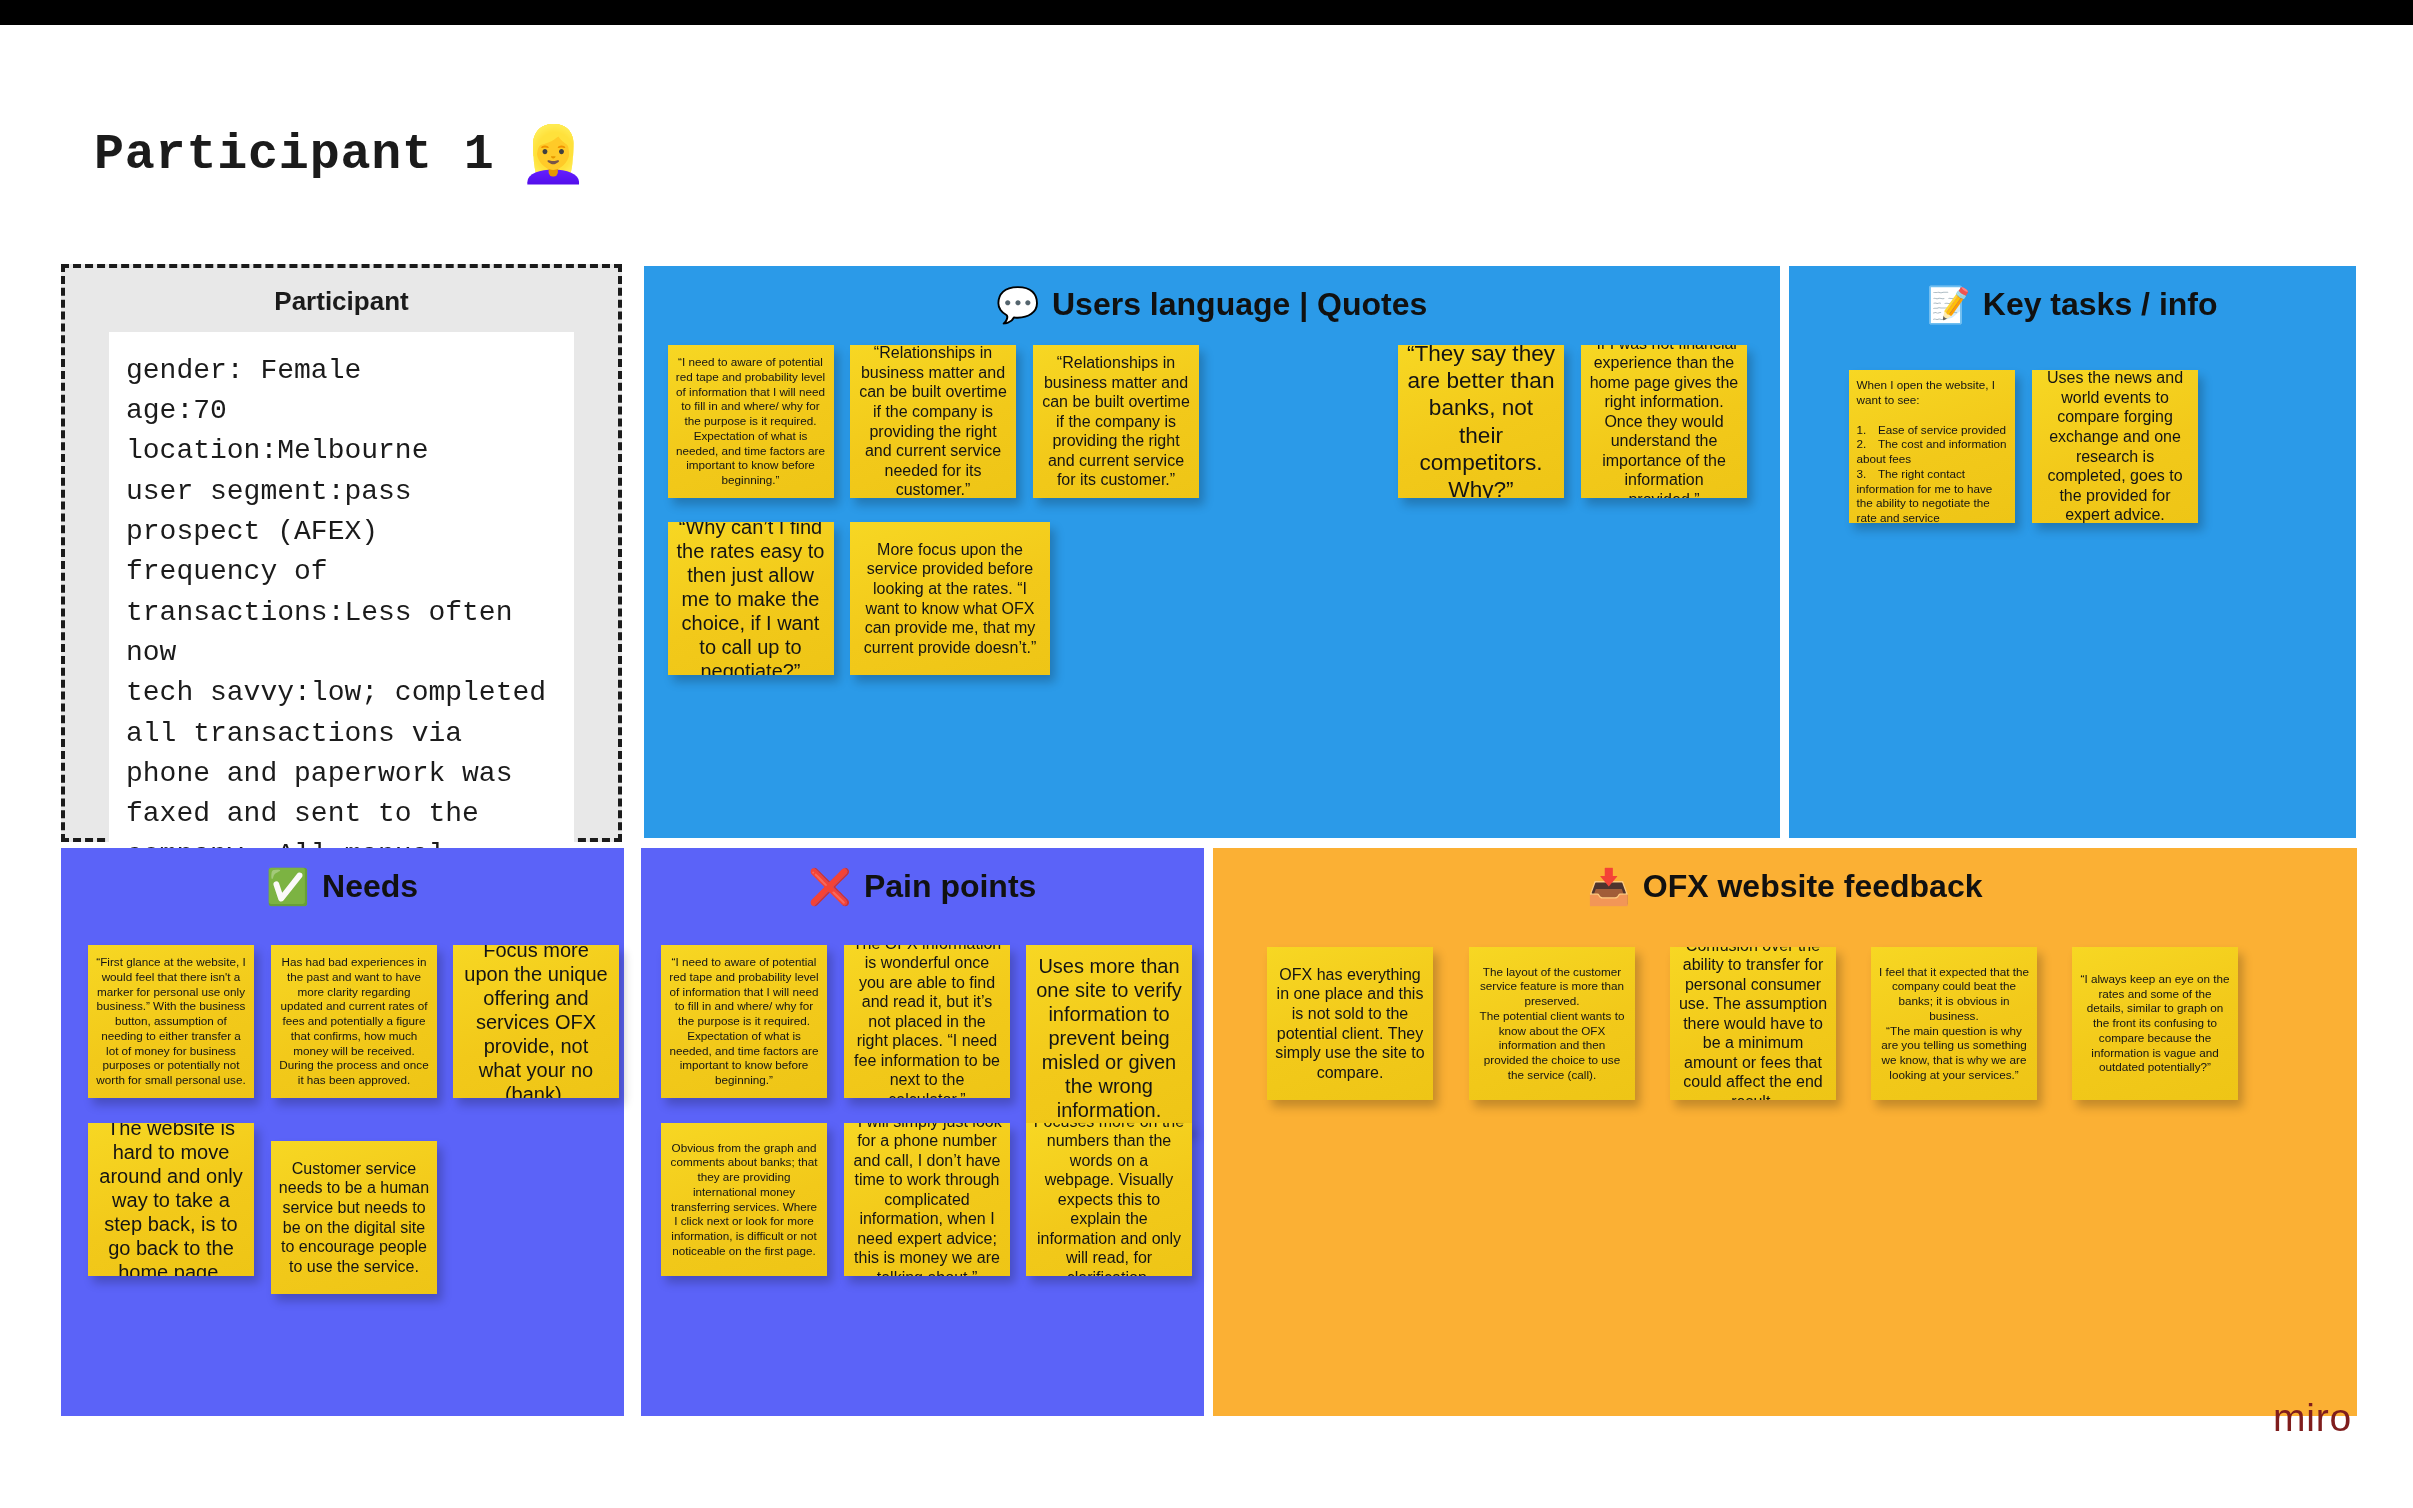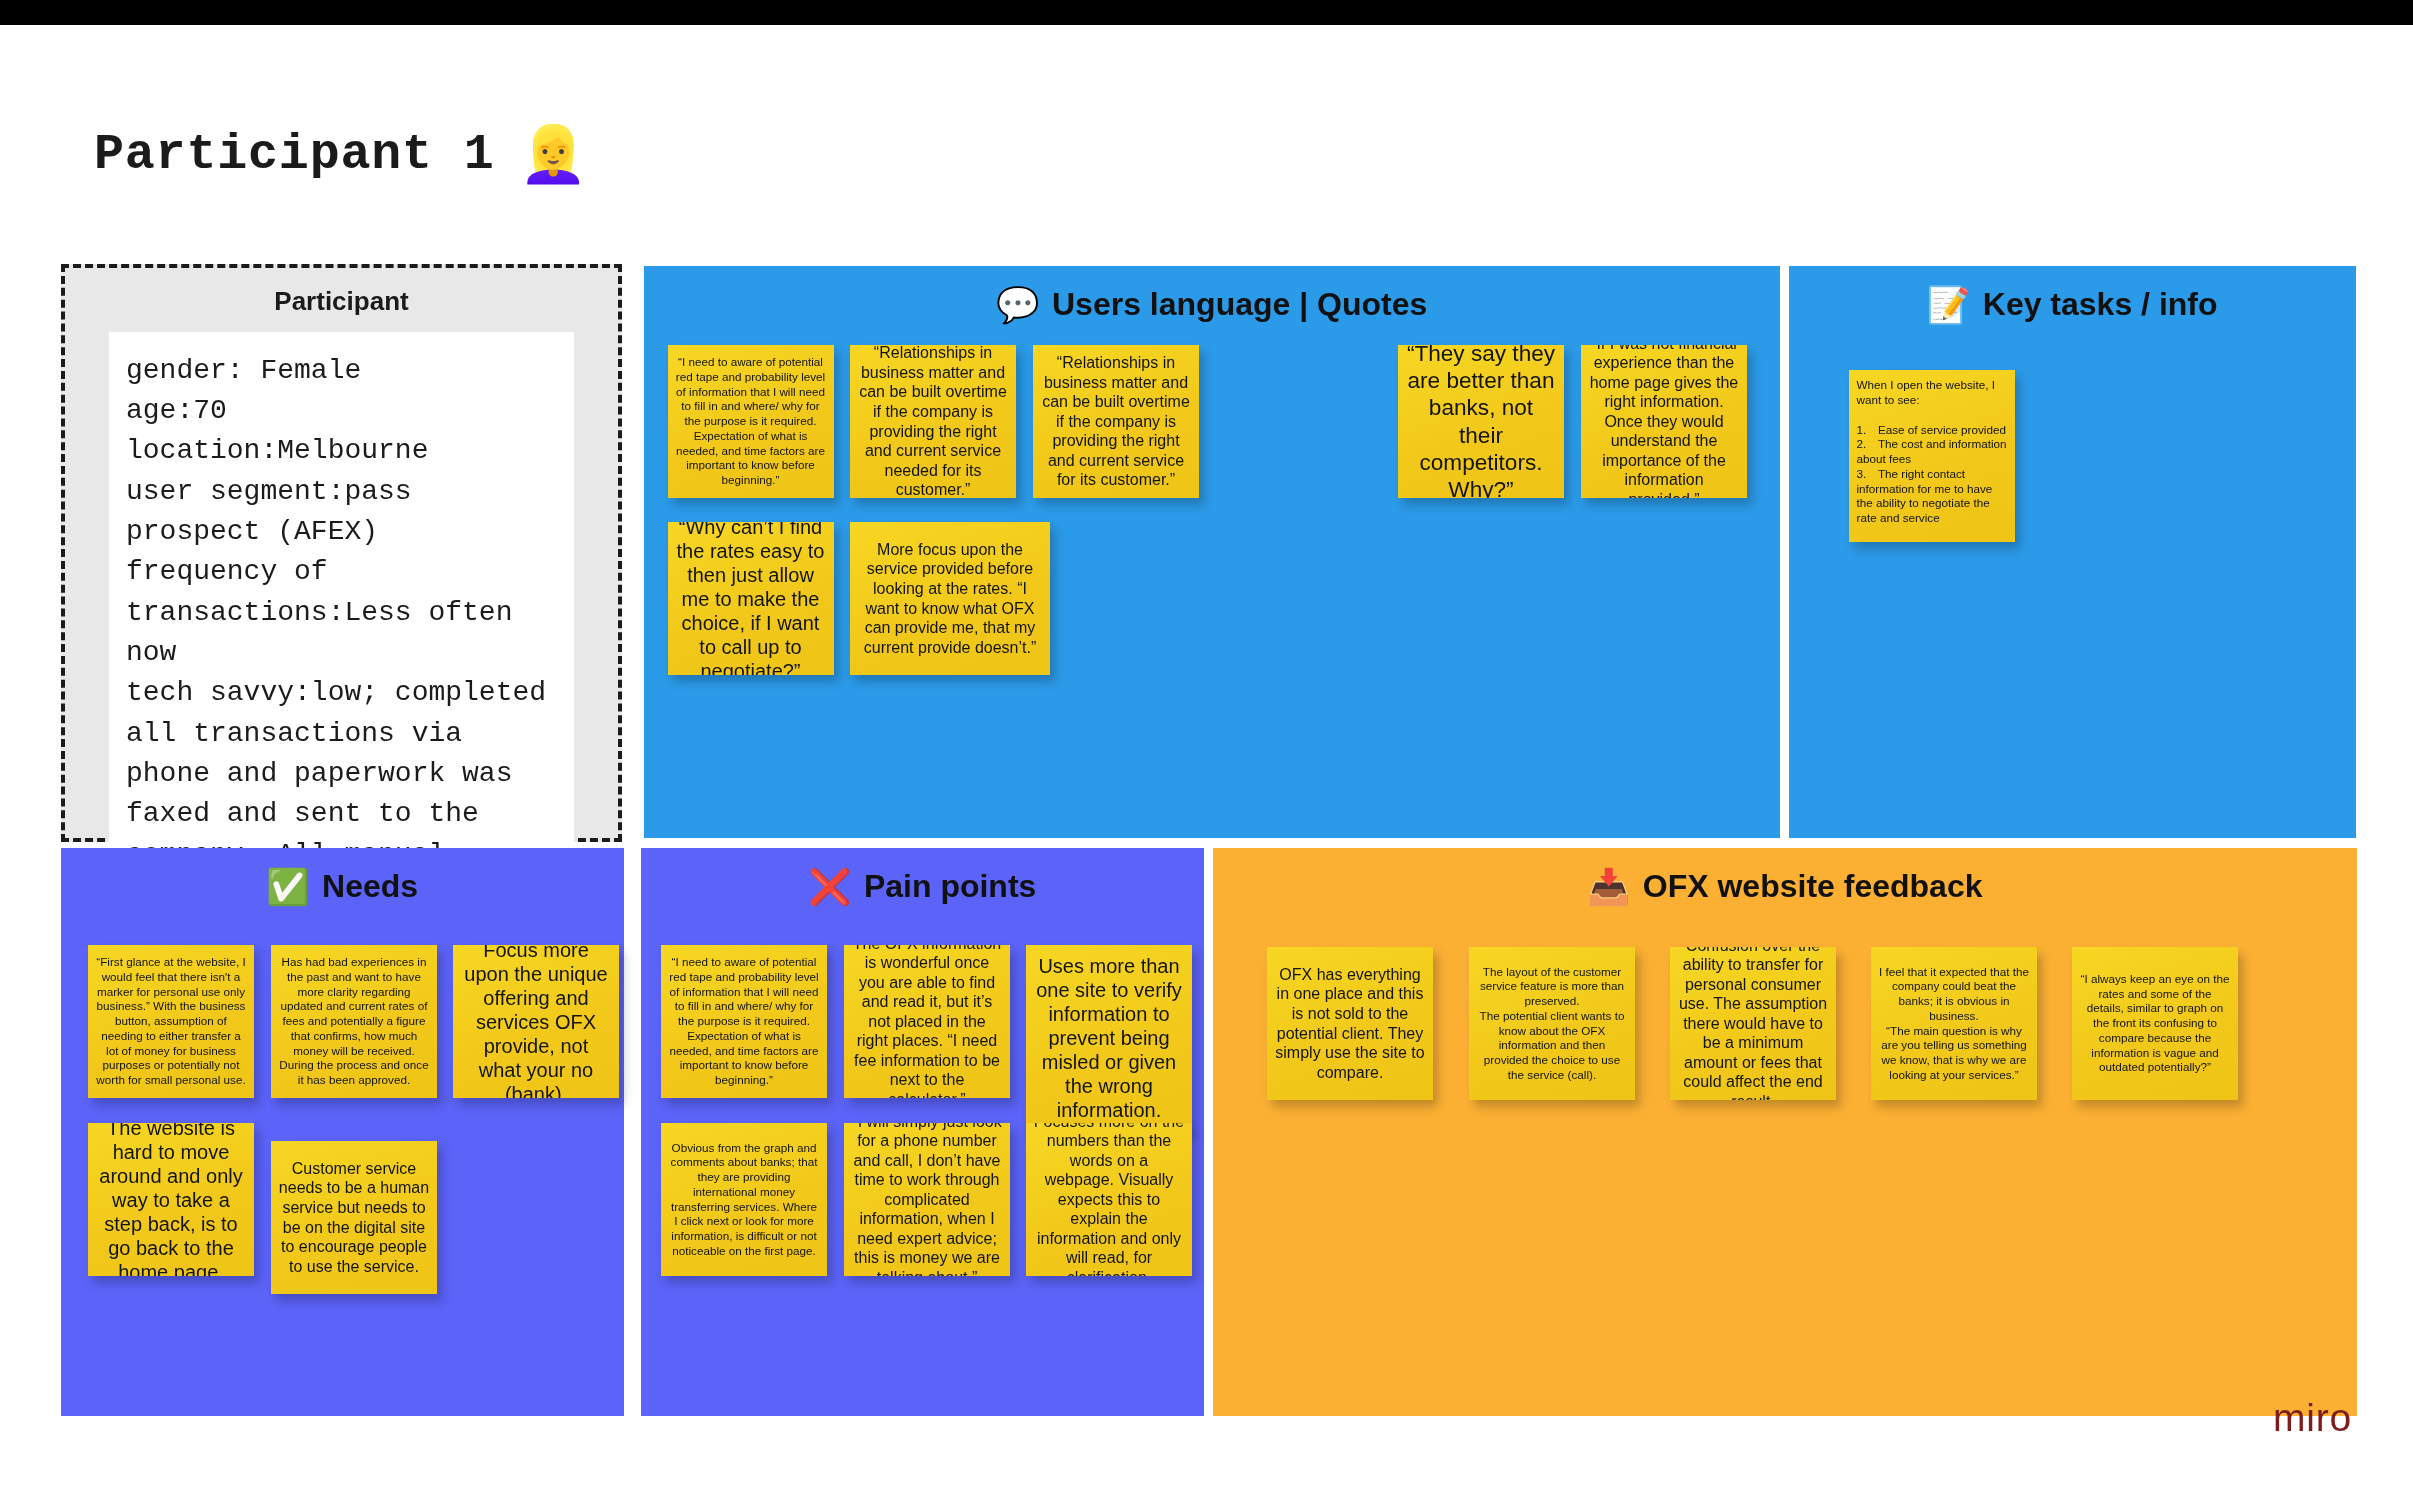--- a/index.html
+++ b/index.html
@@ -103,25 +103,28 @@
   <div class="note md" style="left:206px; top:256px; width:200px; height:153px;">
       <span>More focus upon the service provided before looking at the rates. “I want to know what OFX can provide me, that my current provide doesn’t.”</span>
     </div>
 </div>
 
 <div class="panel panel-keytasks">
   <div class="panel-header">
     <span class="ph-ico">📝</span>
     <span class="ph-label">Key tasks / info</span>
   </div>
-  <div class="note sm note-left top" style="left:60px; top:104px; width:166px; height:172px; white-space:pre-wrap;"><span>When I open the website, I want to see:
+  <div class="note sm note-left top" style="left:60px; top:104px; width:166px; height:153px; white-space:pre-wrap;"><span>When I open the website, I want to see:
 
 1. Ease of service provided
 2. The cost and information about fees
 3. The right contact information for me to have the ability to negotiate the rate and service</span></div>
+  <div class="note md" style="left:243px; top:104px; width:166px; height:153px;">
+      <span>Uses the news and world events to compare forging exchange and one research is completed, goes to the provided for expert advice.</span>
+    </div>
 </div>
 
 <div class="panel panel-needs">
   <div class="panel-header">
     <span class="ph-ico">✅</span>
     <span class="ph-label">Needs</span>
   </div>
   <div class="note sm" style="left:27px; top:97px; width:166px; height:153px;">
       <span>“First glance at the website, I would feel that there isn't a marker for personal use only business.” With the business button, assumption of needing to either transfer a lot of money for business purposes or potentially not worth for small personal use.</span>
     </div>

